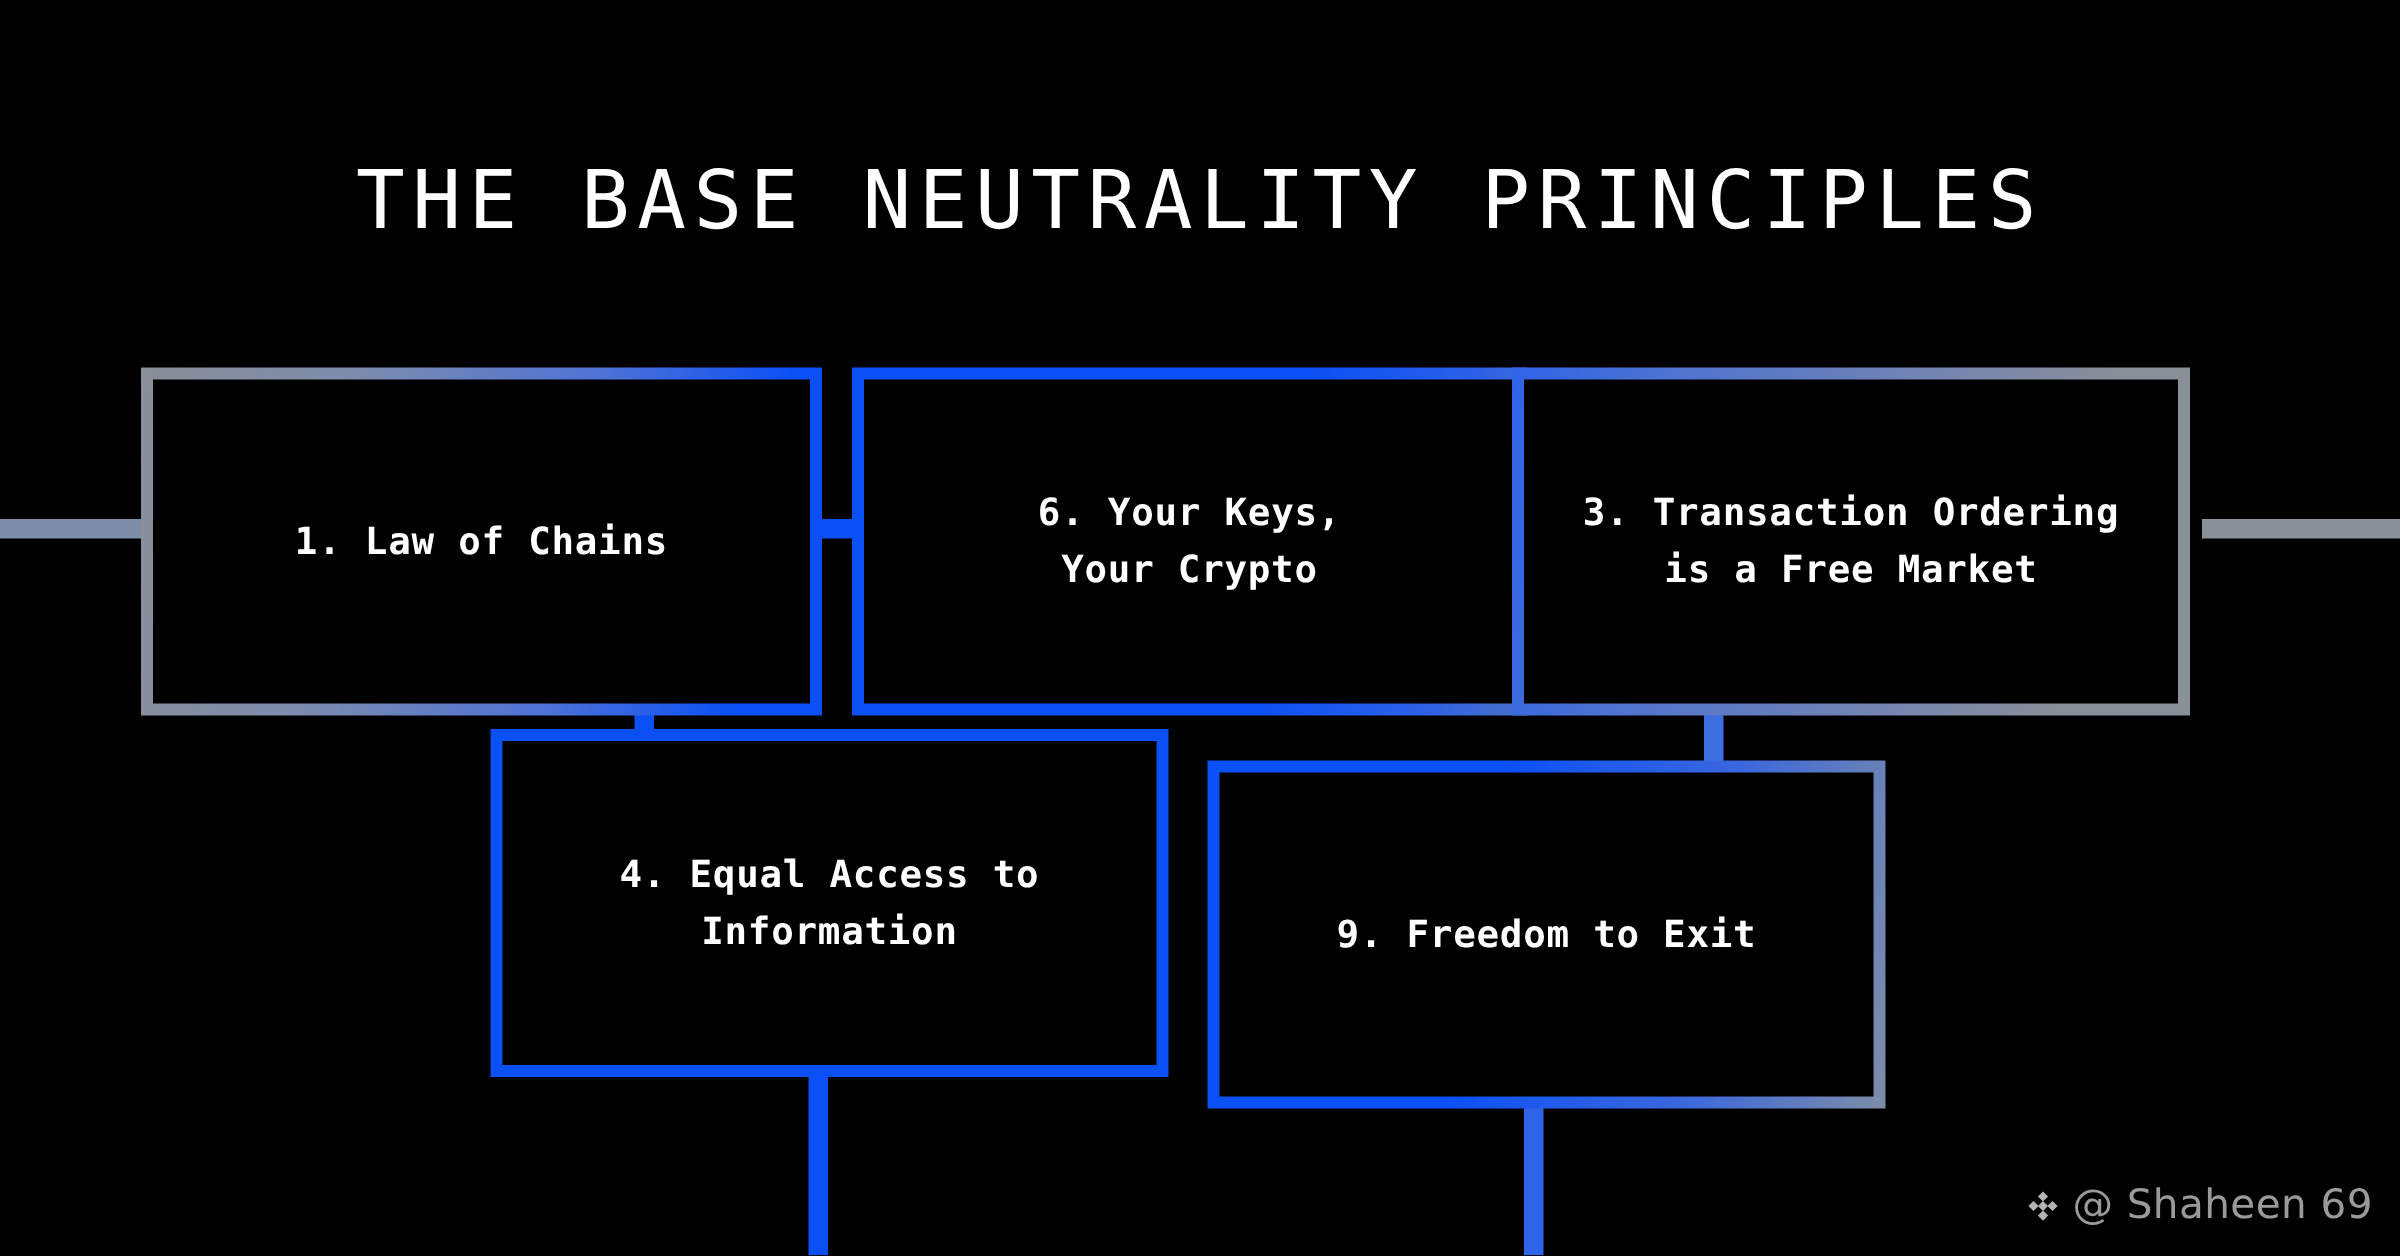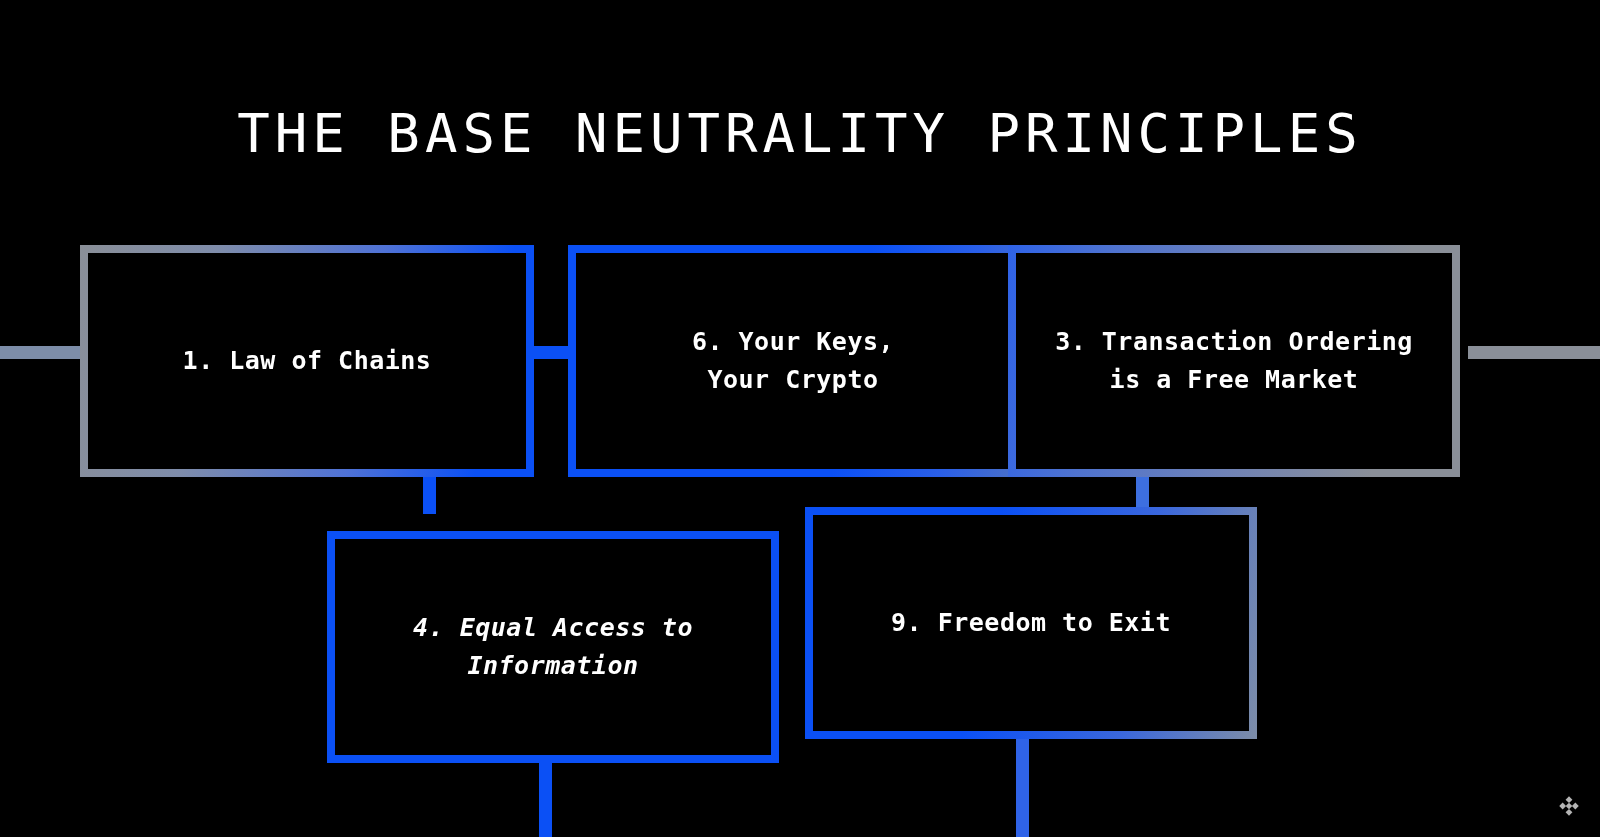--- a/index.html
+++ b/index.html
@@ -94,21 +94,21 @@
   <div class="conn" style="left:1468px; top:346px; width:132px; height:13px; background:#8a8f98;"></div>
 
   <div class="conn" style="left:423px; top:452px; width:13px; height:62px; background:#0b50f5;"></div>
 
   <div class="conn" style="left:1136px; top:452px; width:13px; height:62px; background:#3d6fe0;"></div>
 
   <div class="conn" style="left:539px; top:712px; width:13px; height:125px; background:#0b50f5;"></div>
 
   <div class="conn" style="left:1016px; top:712px; width:13px; height:125px; background:#2f63e8;"></div>
 
-  <div class="gbox" style="left:80px; top:245px; width:438px; height:216px;
+  <div class="gbox" style="left:94px; top:245px; width:438px; height:216px;
               background:linear-gradient(100deg,#8a8f98 0%,#7f8dab 28%,#4f72d6 62%,#0b50f5 88%,#0b50f5 100%);">
     <div class="fill">
       <div class="box-inner">1. Law of Chains</div>
     </div>
   </div>
 
   <div class="gbox" style="left:568px; top:245px; width:434px; height:216px;
               background:linear-gradient(100deg,#0b50f5 0%,#0b50f5 62%,#2a5fe8 84%,#4a70c8 100%);">
     <div class="fill">
       <div class="box-inner">6. Your Keys,
@@ -117,22 +117,22 @@
   </div>
 
   <div class="gbox" style="left:1008px; top:245px; width:436px; height:216px;
               background:linear-gradient(100deg,#2f63e8 0%,#4f73cf 22%,#6f82b6 52%,#8a8f98 82%,#8a8f98 100%);">
     <div class="fill">
       <div class="box-inner">3. Transaction Ordering
 is a Free Market</div>
     </div>
   </div>
 
-  <div class="gbox" style="left:327px; top:531px; width:436px; height:216px;
-              background:linear-gradient(100deg,#0b50f5 0%,#0b50f5 100%);font-style:italic;">
+  <div class="gbox" style="left:327px; top:486px; width:436px; height:216px;
+              background:linear-gradient(100deg,#0b50f5 0%,#0b50f5 100%);">
     <div class="fill">
       <div class="box-inner">4. Equal Access to
 Information</div>
     </div>
   </div>
 
   <div class="gbox" style="left:805px; top:507px; width:436px; height:216px;
               background:linear-gradient(100deg,#0b50f5 0%,#0b50f5 40%,#3a67dd 72%,#7d8da8 100%);">
     <div class="fill">
       <div class="box-inner">9. Freedom to Exit</div>
@@ -144,15 +144,16 @@
       <svg width="26" height="26" viewBox="0 0 32 32" aria-hidden="true">
         <g fill="#b4b4b4">
           <polygon points="16,4 20.2,8.2 16,12.4 11.8,8.2"></polygon>
           <polygon points="8.2,11.8 12.4,16 8.2,20.2 4,16"></polygon>
           <polygon points="23.8,11.8 28,16 23.8,20.2 19.6,16"></polygon>
           <polygon points="16,19.6 20.2,23.8 16,28 11.8,23.8"></polygon>
           <polygon points="16,11.9 20.1,16 16,20.1 11.9,16"></polygon>
         </g>
       </svg>
     </span>
+    <span>@ Shaheen 69</span>
   </div>
 
 </div>
 
 </body></html>

